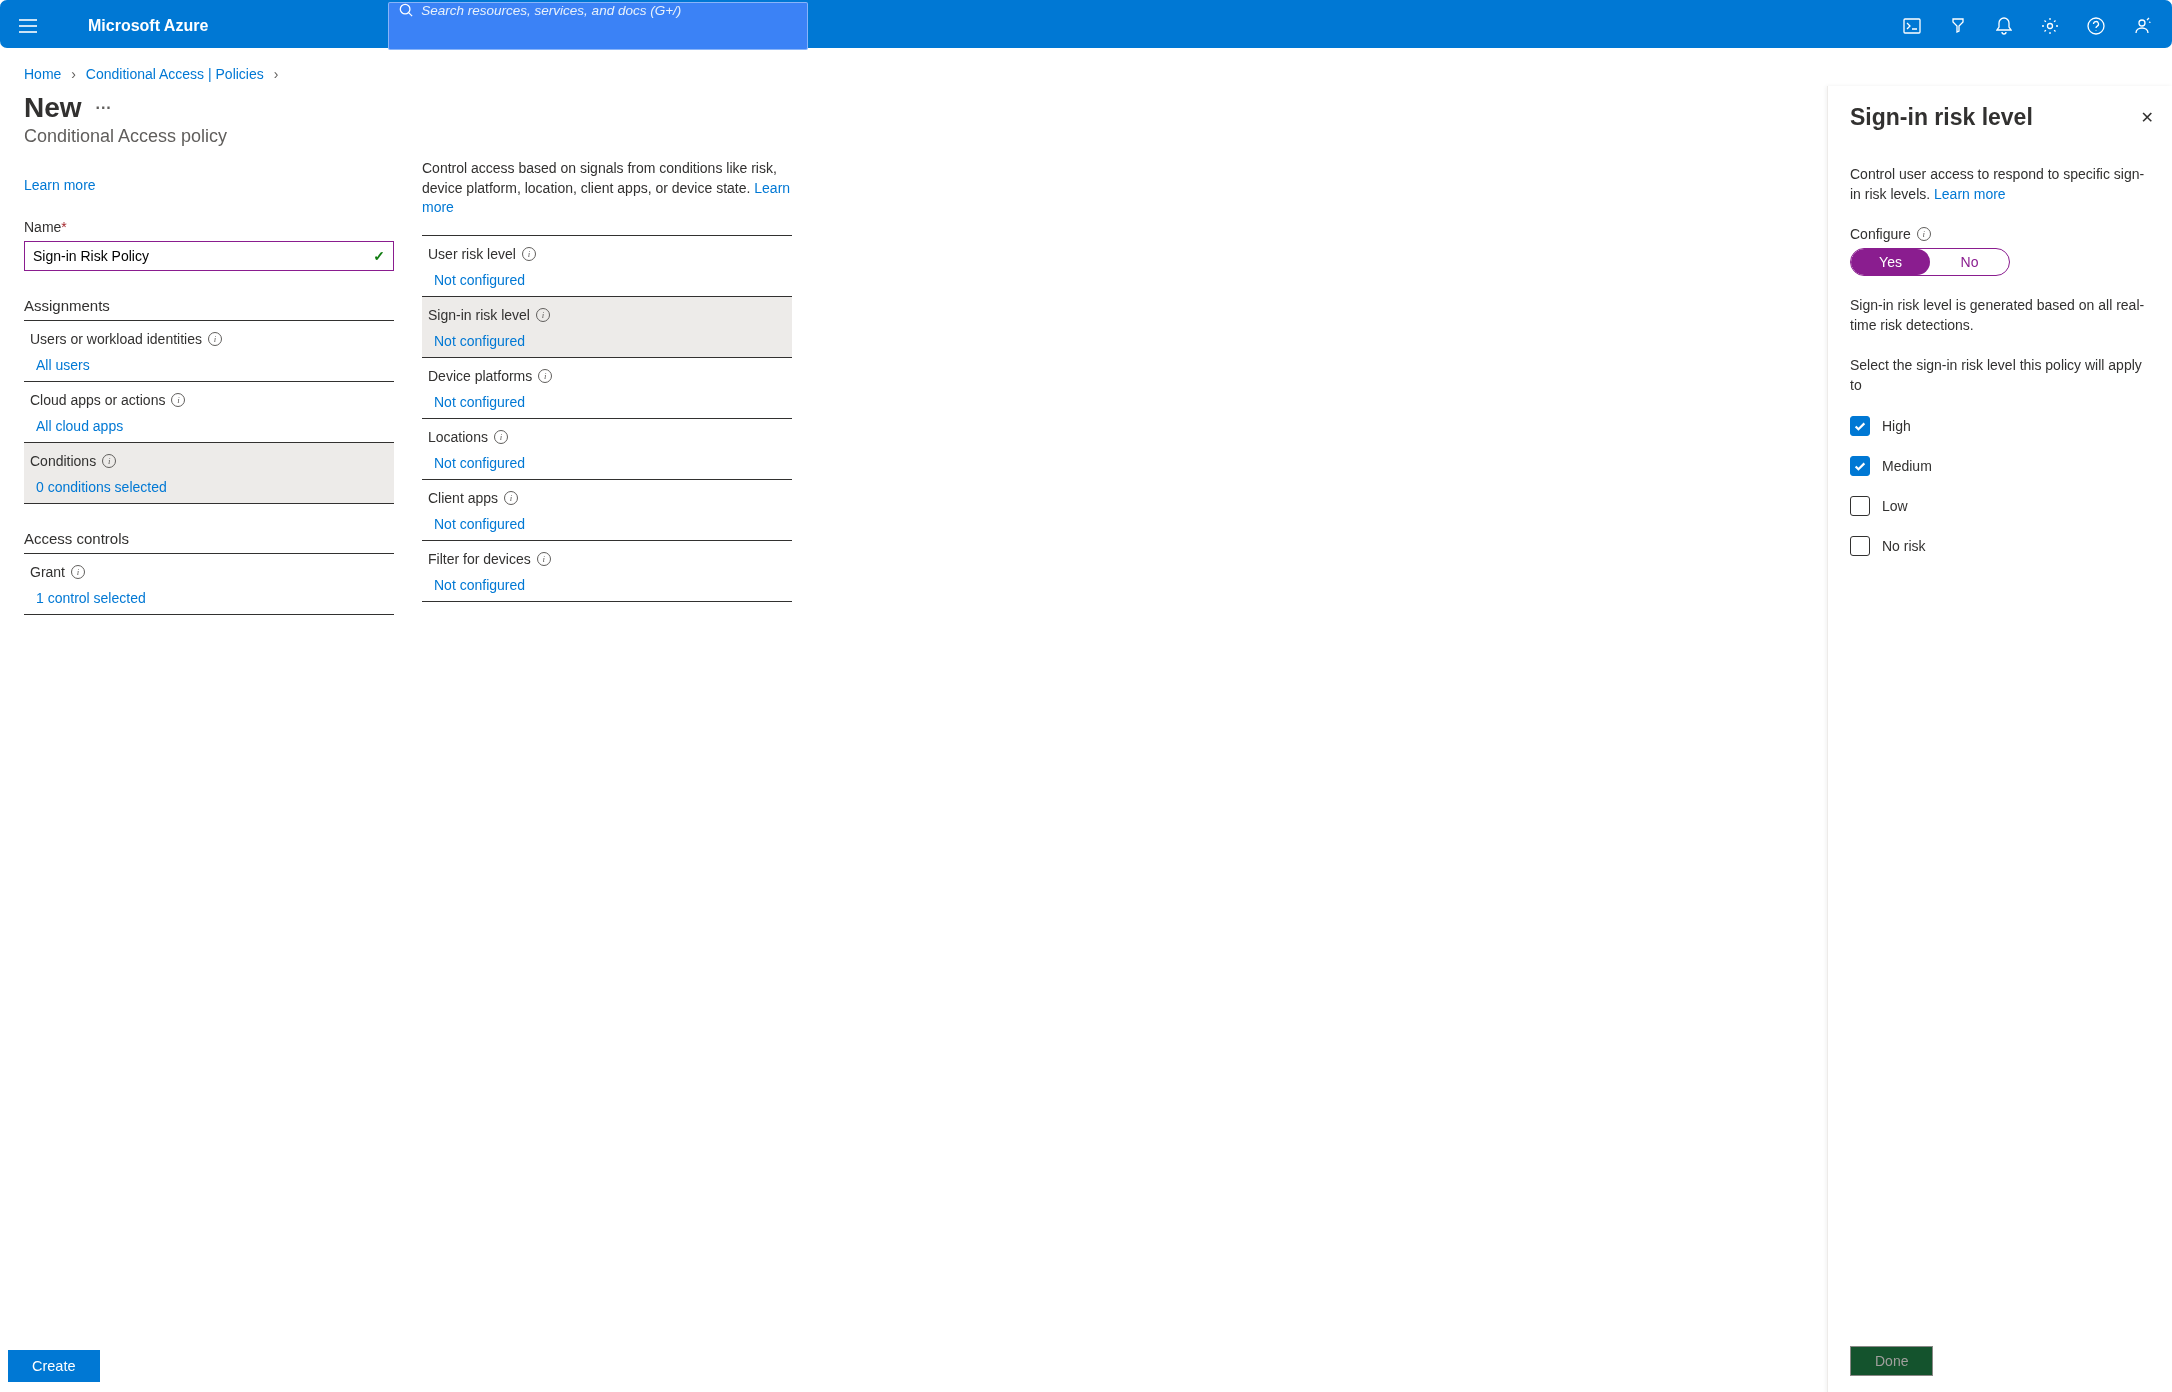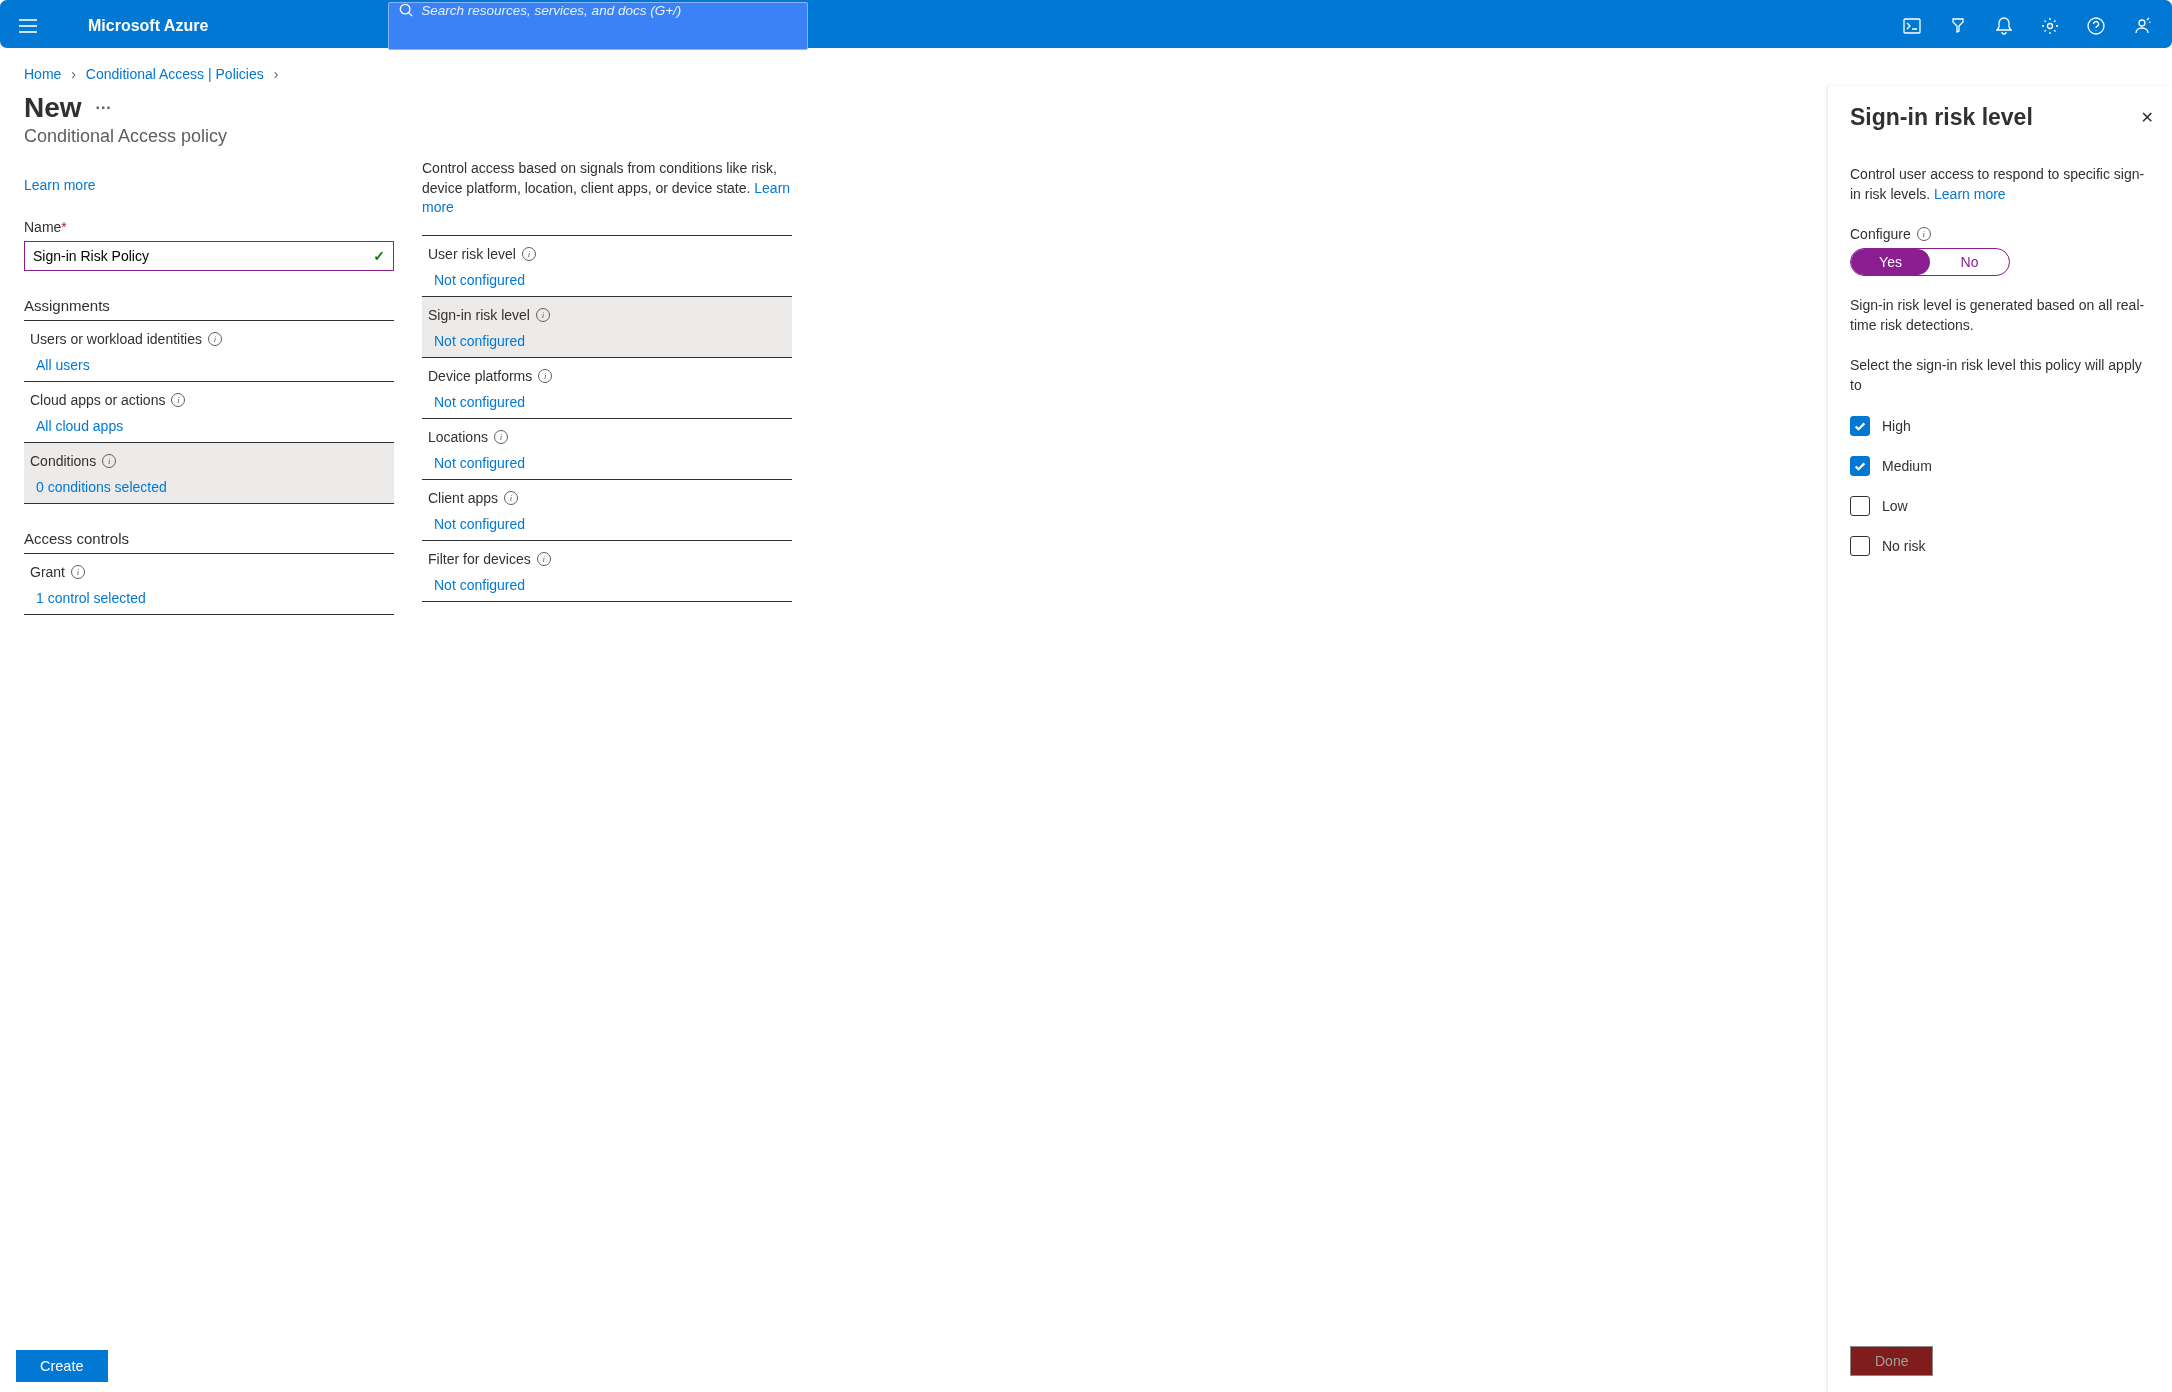--- a/index.html
+++ b/index.html
@@ -109,21 +109,21 @@
     .setting-label { font-size: 14px; display: flex; align-items: center; gap: 6px;}
     .setting-value { color: #0078d4; cursor: pointer; margin-top: 10px; font-size: 14px; padding-left: 6px;}
     .info-icon {
       width: 14px; height: 14px;
       border: 1px solid #605e5c; border-radius: 50%;
       display: inline-flex; align-items: center; justify-content: center;
       font-size: 9px; color: #605e5c; font-style: italic;
       font-family: serif;
     }
     .create-btn {
-      position: fixed; left: 16px; bottom: 10px;
+      position: fixed; left: 8px; bottom: 10px;
       background: #0078d4; color: #fff;
       border: none; padding: 8px 24px;
       font-size: 14.5px; cursor: pointer;
       font-family: inherit;
     }
     
     .panel {
       margin-left: auto;
       width: 345px;
       border-left: 1px solid #edebe9;
@@ -167,21 +167,21 @@
       display: flex; align-items: center; justify-content: center;
       cursor: pointer;
     }
     .checkbox.checked {
       background: #0078d4; border-color: #0078d4; color: #fff;
     }
     .checkbox svg { width: 14px; height: 14px; }
     .done-btn {
       position: absolute; left: 22px; bottom: 18px;
       border: 1px solid #8a8886;
-      background: #7f1d1d;
+      background: #14532d;
       color: #a19f9d;
       padding: 6px 24px;
       font-size: 14px; cursor: pointer;
       font-family: inherit;
     }
   </style>
 </head>
 <body>
 
 <div class="topbar">

